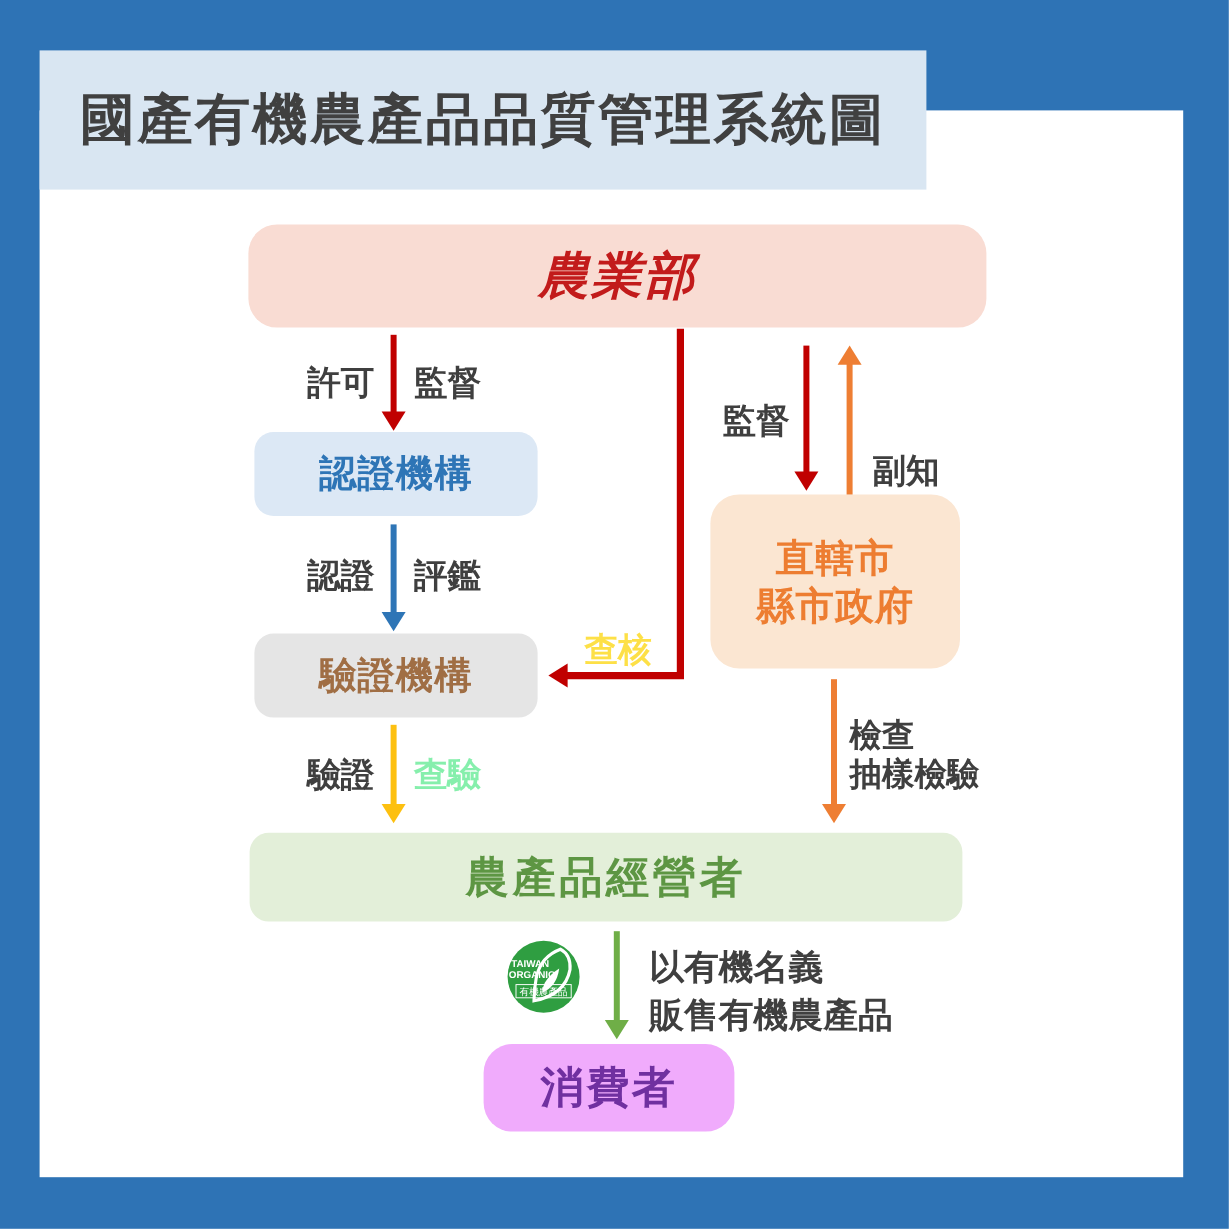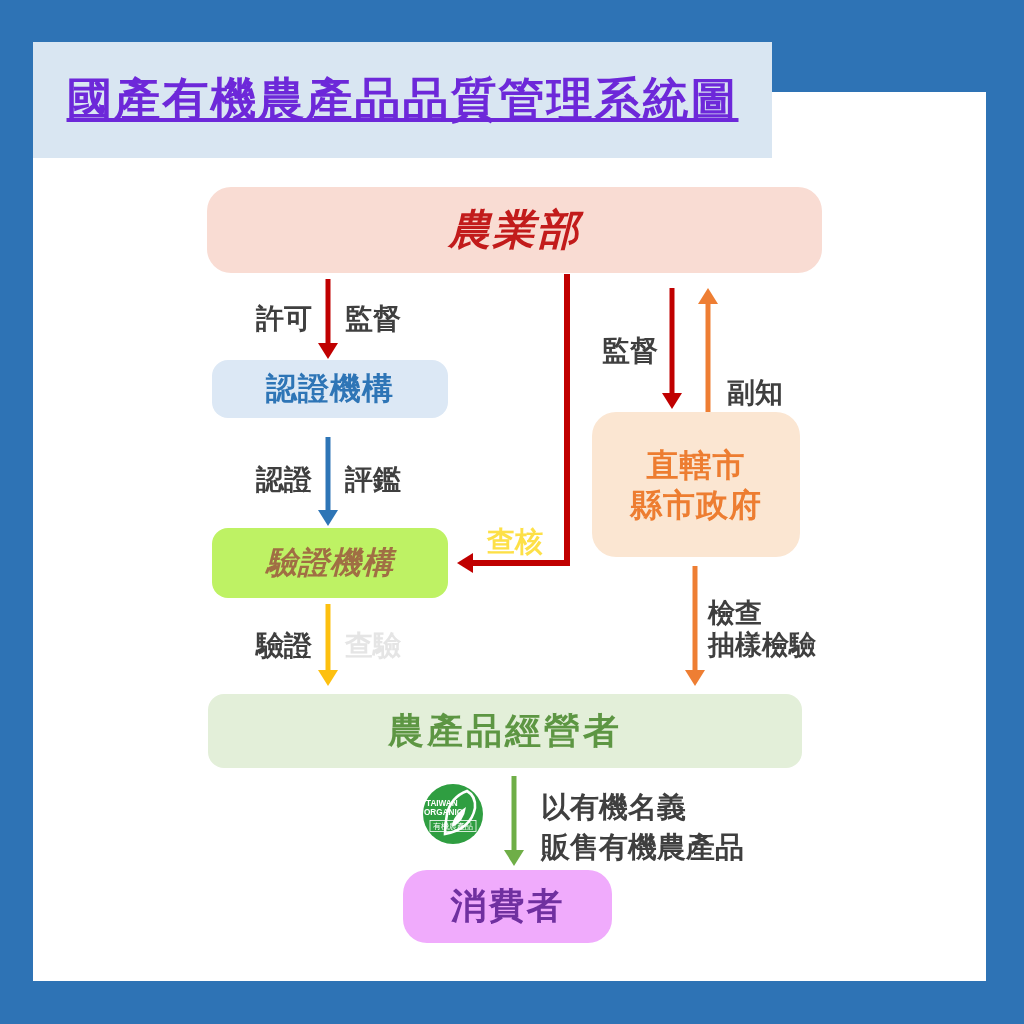--- a/index.html
+++ b/index.html
@@ -8,21 +8,21 @@
   #stage { position:relative; width:1024px; height:1024px; overflow:hidden; }
   .panel { position:absolute; left:33px; top:92px; width:953px; height:889px; background:#ffffff; }
   .titlebar { position:absolute; left:33px; top:42px; width:739px; height:116px;
               display:flex; align-items:center; justify-content:center; }
   .titlebar .t { font-size:46px; font-weight:bold; letter-spacing:2px; }
   .node { position:absolute; display:flex; align-items:center; justify-content:center;
           flex-direction:column; }
   .node .lbl { font-weight:bold; text-align:center; }
   .n-moa { left:207px; top:187px; width:615px; height:86px; border-radius:24px; }
   .n-moa .lbl { font-size:42px; letter-spacing:2px; }
-  .n-acc { left:212px; top:360px; width:236px; height:58px; border-radius:16px; }
+  .n-acc { left:212px; top:360px; width:236px; height:70px; border-radius:16px; }
   .n-acc .lbl, .n-cert .lbl { font-size:31px; letter-spacing:1px; }
   .n-cert { left:212px; top:528px; width:236px; height:70px; border-radius:16px; }
   .n-gov { left:592px; top:412px; width:208px; height:145px; border-radius:24px; }
   .n-gov .lbl { font-size:32px; line-height:40px; letter-spacing:1px; }
   .n-op { left:208px; top:694px; width:594px; height:74px; border-radius:16px; }
   .n-op .lbl { font-size:36px; letter-spacing:3px;font-family:Liberation Serif, serif; }
   .n-cons { left:403px; top:870px; width:209px; height:73px; border-radius:24px; }
   .n-cons .lbl { font-size:36px; letter-spacing:2px; }
   .elabel { position:absolute; font-weight:bold; font-size:28px; white-space:nowrap; }
   .alignr { text-align:right; }
@@ -32,32 +32,32 @@
   .logo { position:absolute; left:421px; top:782px; width:64px; height:64px; }
 </style>
 </head>
 <body>
 
 <div id="stage" style="background: rgb(46, 115, 181);">
 
   <div class="panel" style="background: rgb(255, 255, 255);"></div>
 
   <div class="titlebar" style="background: rgb(217, 230, 242);">
-    <div class="t" style="color: #6d28d9; text-decoration: underline;">國產有機農產品品質管理系統圖</div>
+    <div class="t" style="color: #404040;">國產有機農產品品質管理系統圖</div>
   </div>
 
   <div class="node n-moa" style="background: rgb(249, 220, 211);">
     <div class="lbl" style="color: rgb(194, 27, 27); font-style: italic;">農業部</div>
   </div>
 
   <div class="node n-acc" style="background: rgb(220, 232, 245);">
     <div class="lbl" style="color: rgb(46, 117, 182);">認證機構</div>
   </div>
 
-  <div class="node n-cert" style="background: #bef264; font-style: italic;">
+  <div class="node n-cert" style="background: #e5e5e5;">
     <div class="lbl" style="color: rgb(160, 110, 68);">驗證機構</div>
   </div>
 
   <div class="node n-gov" style="background: rgb(251, 230, 210);">
     <div class="lbl" style="color: rgb(237, 125, 49);">
       <span>直轄市</span><br>
       <span>縣市政府</span>
     </div>
   </div>
 
@@ -104,21 +104,21 @@
     </g>
   </svg>
 
   <div class="elabel alignr" style="left: 250px; top: 300px; width: 62px; color: rgb(63, 63, 63);">許可</div>
   <div class="elabel" style="left: 345px; top: 300px; color: rgb(63, 63, 63);">監督</div>
 
   <div class="elabel alignr" style="left: 250px; top: 461px; width: 62px; color: rgb(63, 63, 63);">認證</div>
   <div class="elabel" style="left: 345px; top: 461px; color: rgb(63, 63, 63);">評鑑</div>
 
   <div class="elabel alignr" style="left: 250px; top: 627px; width: 62px; color: rgb(63, 63, 63);">驗證</div>
-  <div class="elabel" style="left: 345px; top: 627px; color: #e5e5e5;">查驗</div>
+  <div class="elabel" style="left: 345px; top: 627px; color: #86efac;">查驗</div>
 
   <div class="elabel" style="left: 487px; top: 523px; color: #fde047;">查核</div>
 
   <div class="elabel alignr" style="left: 596px; top: 332px; width: 62px; color: rgb(63, 63, 63);">監督</div>
   <div class="elabel" style="left: 727px; top: 346px; color: rgb(63, 63, 63); margin-top: 28px;">副知</div>
 
   <div class="elabel" style="left: 708px; top: 595px; font-size: 27px; color: rgb(63, 63, 63);">檢查</div>
   <div class="elabel" style="left: 708px; top: 627px; font-size: 27px; color: rgb(63, 63, 63);">抽樣檢驗</div>
 
   <div class="elabel sell-lines" style="left: 541px; top: 787px; color: rgb(63, 63, 63);">

